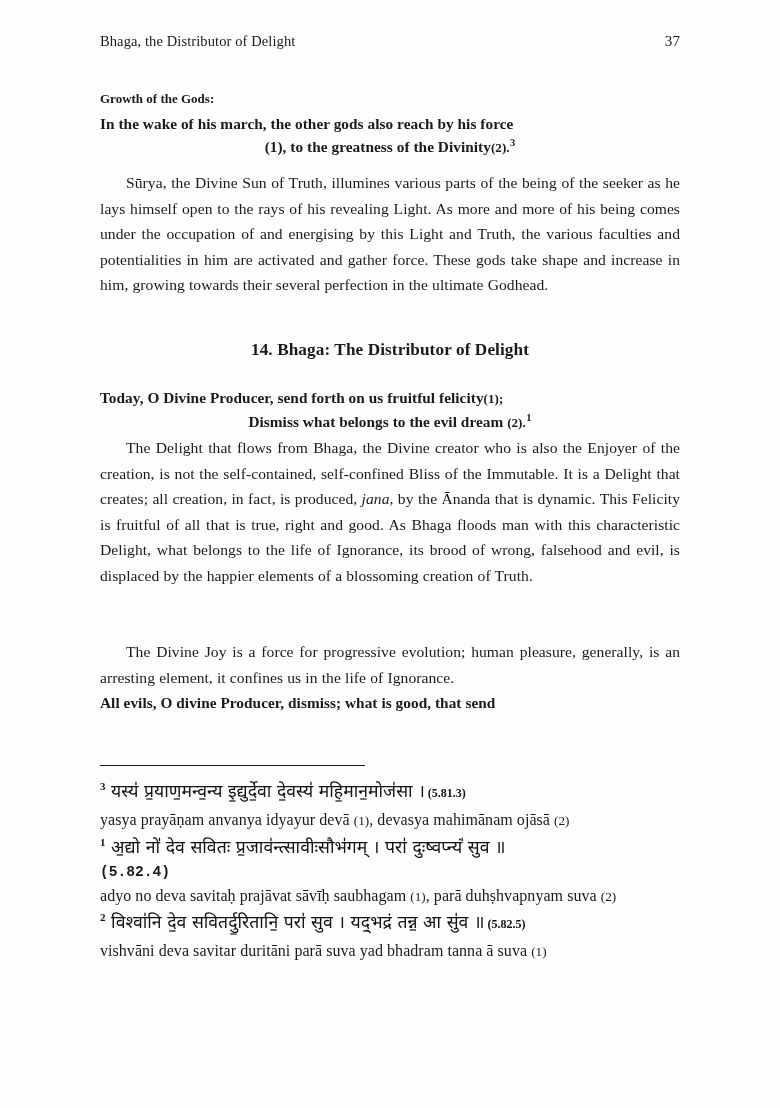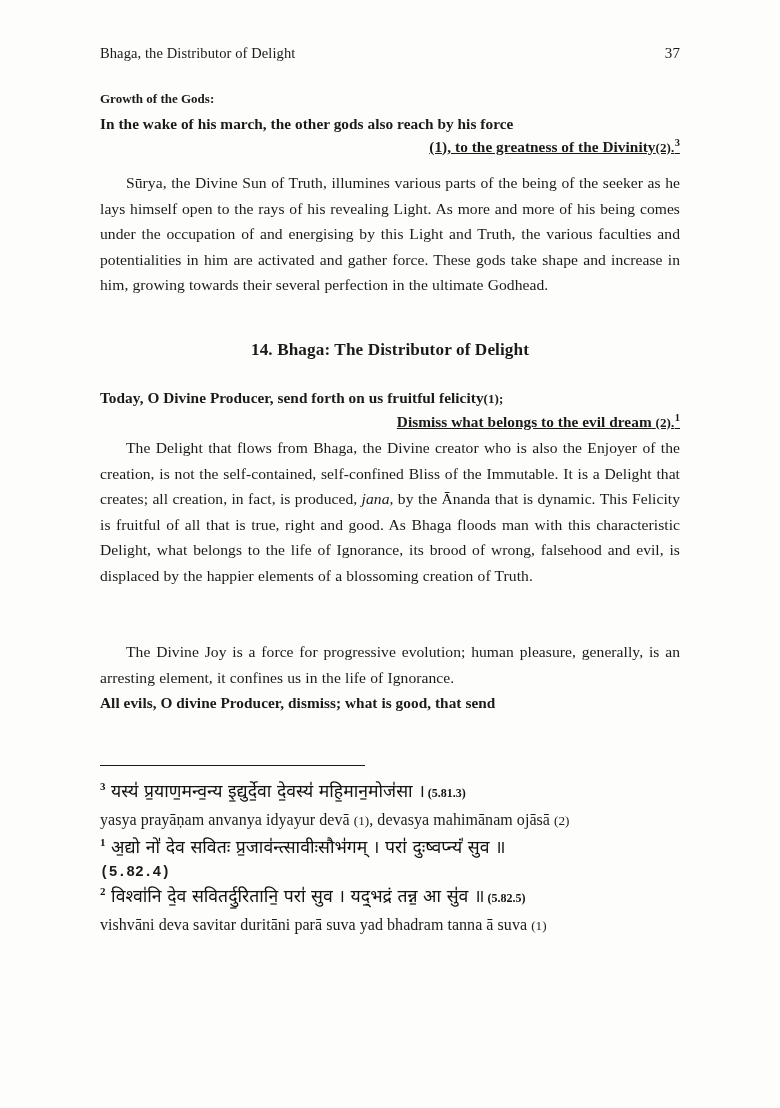--- a/index.html
+++ b/index.html
@@ -21,21 +21,21 @@
     position: absolute;
     left: 100px;
     top: 0;
     width: 580px;
   }
 
   
   .runhead {
     position: absolute;
     left: 100px;
-    top: 45px;
+    top: 33px;
     width: 580px;
     display: flex;
     justify-content: space-between;
     align-items: baseline;
     font-size: 14.5px;
     letter-spacing: 0.1px;
     text-align: center;
   }
   .runhead .rh-title { white-space: nowrap; }
   .runhead .rh-folio { font-size: 15px; }
@@ -48,21 +48,21 @@
     font-size: 15.3px;
     line-height: 22.6px;
     text-align: justify;
     text-justify: inter-word;
     letter-spacing: 0.05px;
   }
   .verse .pnum {
     font-size: 13px;
     font-weight: bold;
   }
-  .verse.lastline-left { text-align: right; text-decoration: underline; }
+  .verse.lastline-left { text-align: center; }
 
   .label {
     font-weight: bold;
     font-size: 13px;
     line-height: 22.6px;
   }
 
   p.body {
     margin: 0;
     font-size: 15.6px;
@@ -183,20 +183,21 @@
     <div class="footnotes">
 
       <div class="fn-entry">
         <div class="deva"><span class="marker">3</span> <span>यस्य॑ प्र॒याण॒मन्व॒न्य इ॒द्युर्दे॒वा दे॒वस्य॑ महि॒मान॒मोज॑सा ।</span><span class="ref">(5.81.3)</span></div>
         <div class="translit"><span>yasya prayāṇam anvanya idyayur devā </span><span class="pnum">(1)</span><span>, devasya mahimānam ojāsā </span><span class="pnum">(2)</span></div>
       </div>
 
       <div class="fn-entry">
         <div class="deva"><span class="marker">1</span> <span>अ॒द्यो नो॑ देव सवितः प्र॒जाव॑न्त्सावीःसौभ॑गम् । परा॑ दुःष्वप्न्यं॑ सुव ॥</span></div>
         <div class="ref-line">(5.82.4)</div>
+        <div class="translit"><span>adyo no deva savitaḥ prajāvat sāvīḥ saubhagam </span><span class="pnum">(1)</span><span>,  parā duhṣhvapnyam suva </span><span class="pnum">(2)</span></div>
       </div>
 
       <div class="fn-entry">
         <div class="deva"><span class="marker">2</span> <span>विश्वा॑नि दे॒व सवितर्दु॒रितानि॒ परा॑ सुव । यद्॒भद्रं तन्न॒ आ सु॑व ॥</span><span class="ref">(5.82.5)</span></div>
         <div class="translit"><span>vishvāni deva savitar duritāni parā suva yad bhadram tanna ā suva </span><span class="pnum">(1)</span></div>
       </div>
 
     </div>
 
   </div>

